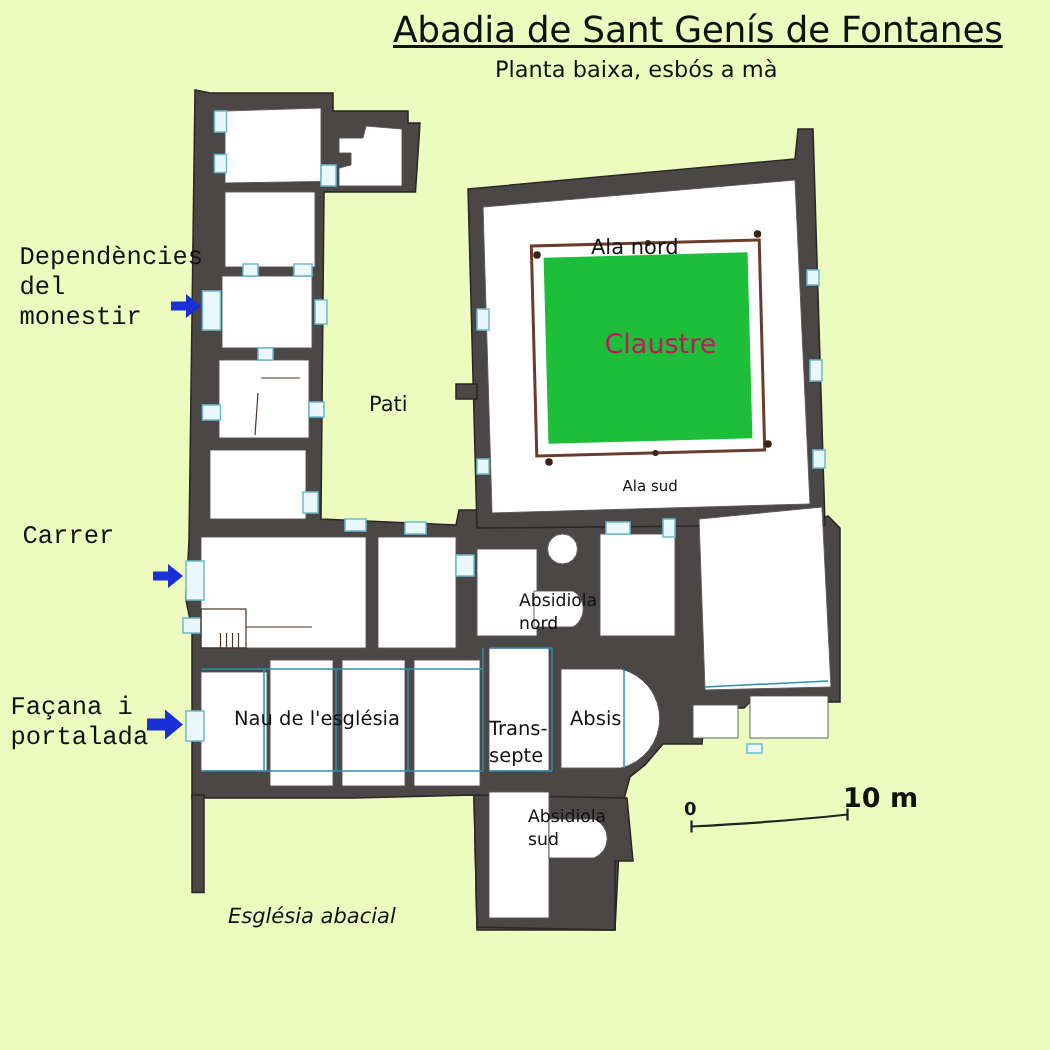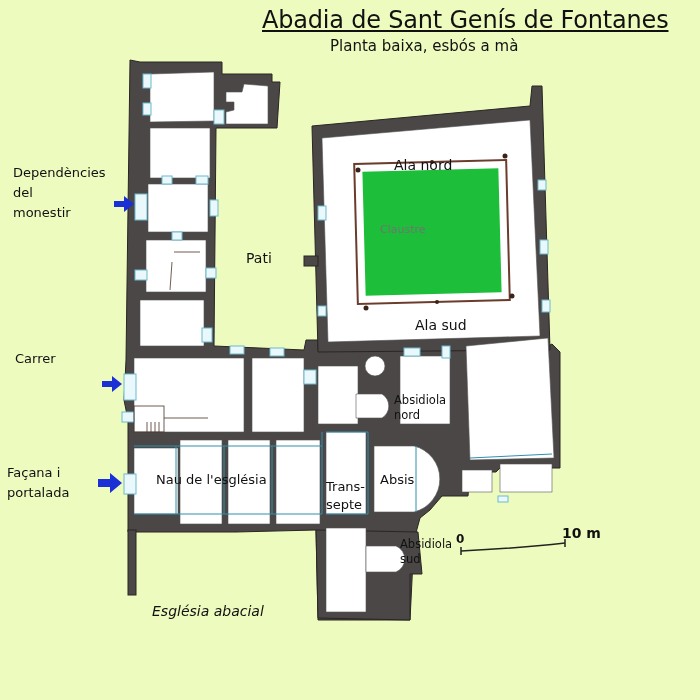--- a/index.html
+++ b/index.html
@@ -17,22 +17,22 @@
       letter-spacing: -0.2px; white-space: nowrap; text-decoration: underline;
     }
     .subtitle {
       position: absolute; left: 330px; top: 37px;
       font-size: 15px; white-space: nowrap; text-align: right;
     }
     svg.plan { position: absolute; left: 0; top: 0; }
     .lbl {
       position: absolute; font-size: 13px; line-height: 18px; white-space: nowrap;
     }
-    .lbl.small { font-size: 11.5px; line-height: 15px; margin-left: 48px; }
-    .side { font-size: 13px; line-height: 20px; }
+    .lbl.small { font-size: 11.5px; line-height: 15px; }
+    .side { font-size: 17px; line-height: 20px; font-family: Liberation Mono, monospace; }
     .arrow { position: absolute; }
   </style>
 </head>
 <body>
 
 <div class="title">Abadia de Sant Genís de Fontanes</div>
 <div class="subtitle">Planta baixa, esbós a mà</div>
 
 <svg class="plan" width="700" height="700" viewBox="0 0 700 700">
   <g fill="#4A4746" stroke="#2a2625" stroke-width="1">
@@ -148,24 +148,24 @@
       <circle cx="437" cy="302" r="2"></circle>
   </g>
 
   <g stroke="#222" stroke-width="1.5" fill="none">
     <path d="M461 551 Q520 548 565 543"></path>
     <line x1="461" y1="547" x2="461" y2="555"></line>
     <line x1="565" y1="539" x2="565" y2="547"></line>
   </g>
 </svg>
 
-<div class="lbl" style="left:246px;top:249px;font-size:14px;">Pati</div>
+<div class="lbl" style="left:246px;top:261px;font-size:14px;">Pati</div>
 <div class="lbl" style="left:394px;top:156px;font-size:14px;">Ala nord</div>
-<div class="lbl" style="left:380px;top:221px;font-size:11px;color:#737373;">Claustre</div>
-<div class="lbl" style="left:415px;top:316px;font-size:14px;">Ala sud</div>
+<div class="lbl" style="left:403px;top:221px;font-size:18px;color:#be185d;">Claustre</div>
+<div class="lbl" style="left:415px;top:316px;font-size:10px;">Ala sud</div>
 <div class="lbl" style="left:156px;top:471px;">Nau de l'església</div>
 <div class="lbl" style="left:326px;top:462px;margin-top:16px;">
   <div>Trans-</div>
     <div>septe</div>
 </div>
 <div class="lbl" style="left:380px;top:471px;">Absis</div>
 <div class="lbl small" style="left:346px;top:393px;">
   <div>Absidiola</div>
     <div>nord</div>
 </div>
@@ -190,13 +190,13 @@
   <path d="M0 5 L10 5 L10 0 L20 8 L10 16 L10 11 L0 11 Z" fill="#1A2FD6"></path>
 </svg>
 <svg class="arrow" style="left:102px;top:376px;" width="20" height="16" viewBox="0 0 20 16">
   <path d="M0 5 L10 5 L10 0 L20 8 L10 16 L10 11 L0 11 Z" fill="#1A2FD6"></path>
 </svg>
 <svg class="arrow" style="left:98px;top:473px;" width="24" height="20" viewBox="0 0 24 20">
   <path d="M0 6 L12 6 L12 0 L24 10 L12 20 L12 14 L0 14 Z" fill="#1A2FD6"></path>
 </svg>
 
 <div class="lbl" style="left:456px;top:530px;font-size:12px;font-weight:bold;">0</div>
-<div class="lbl" style="left:562px;top:524px;font-size:14px;font-weight:bold;">10 m</div>
+<div class="lbl" style="left:562px;top:524px;font-size:18px;font-weight:bold;">10 m</div>
 
 </body></html>

